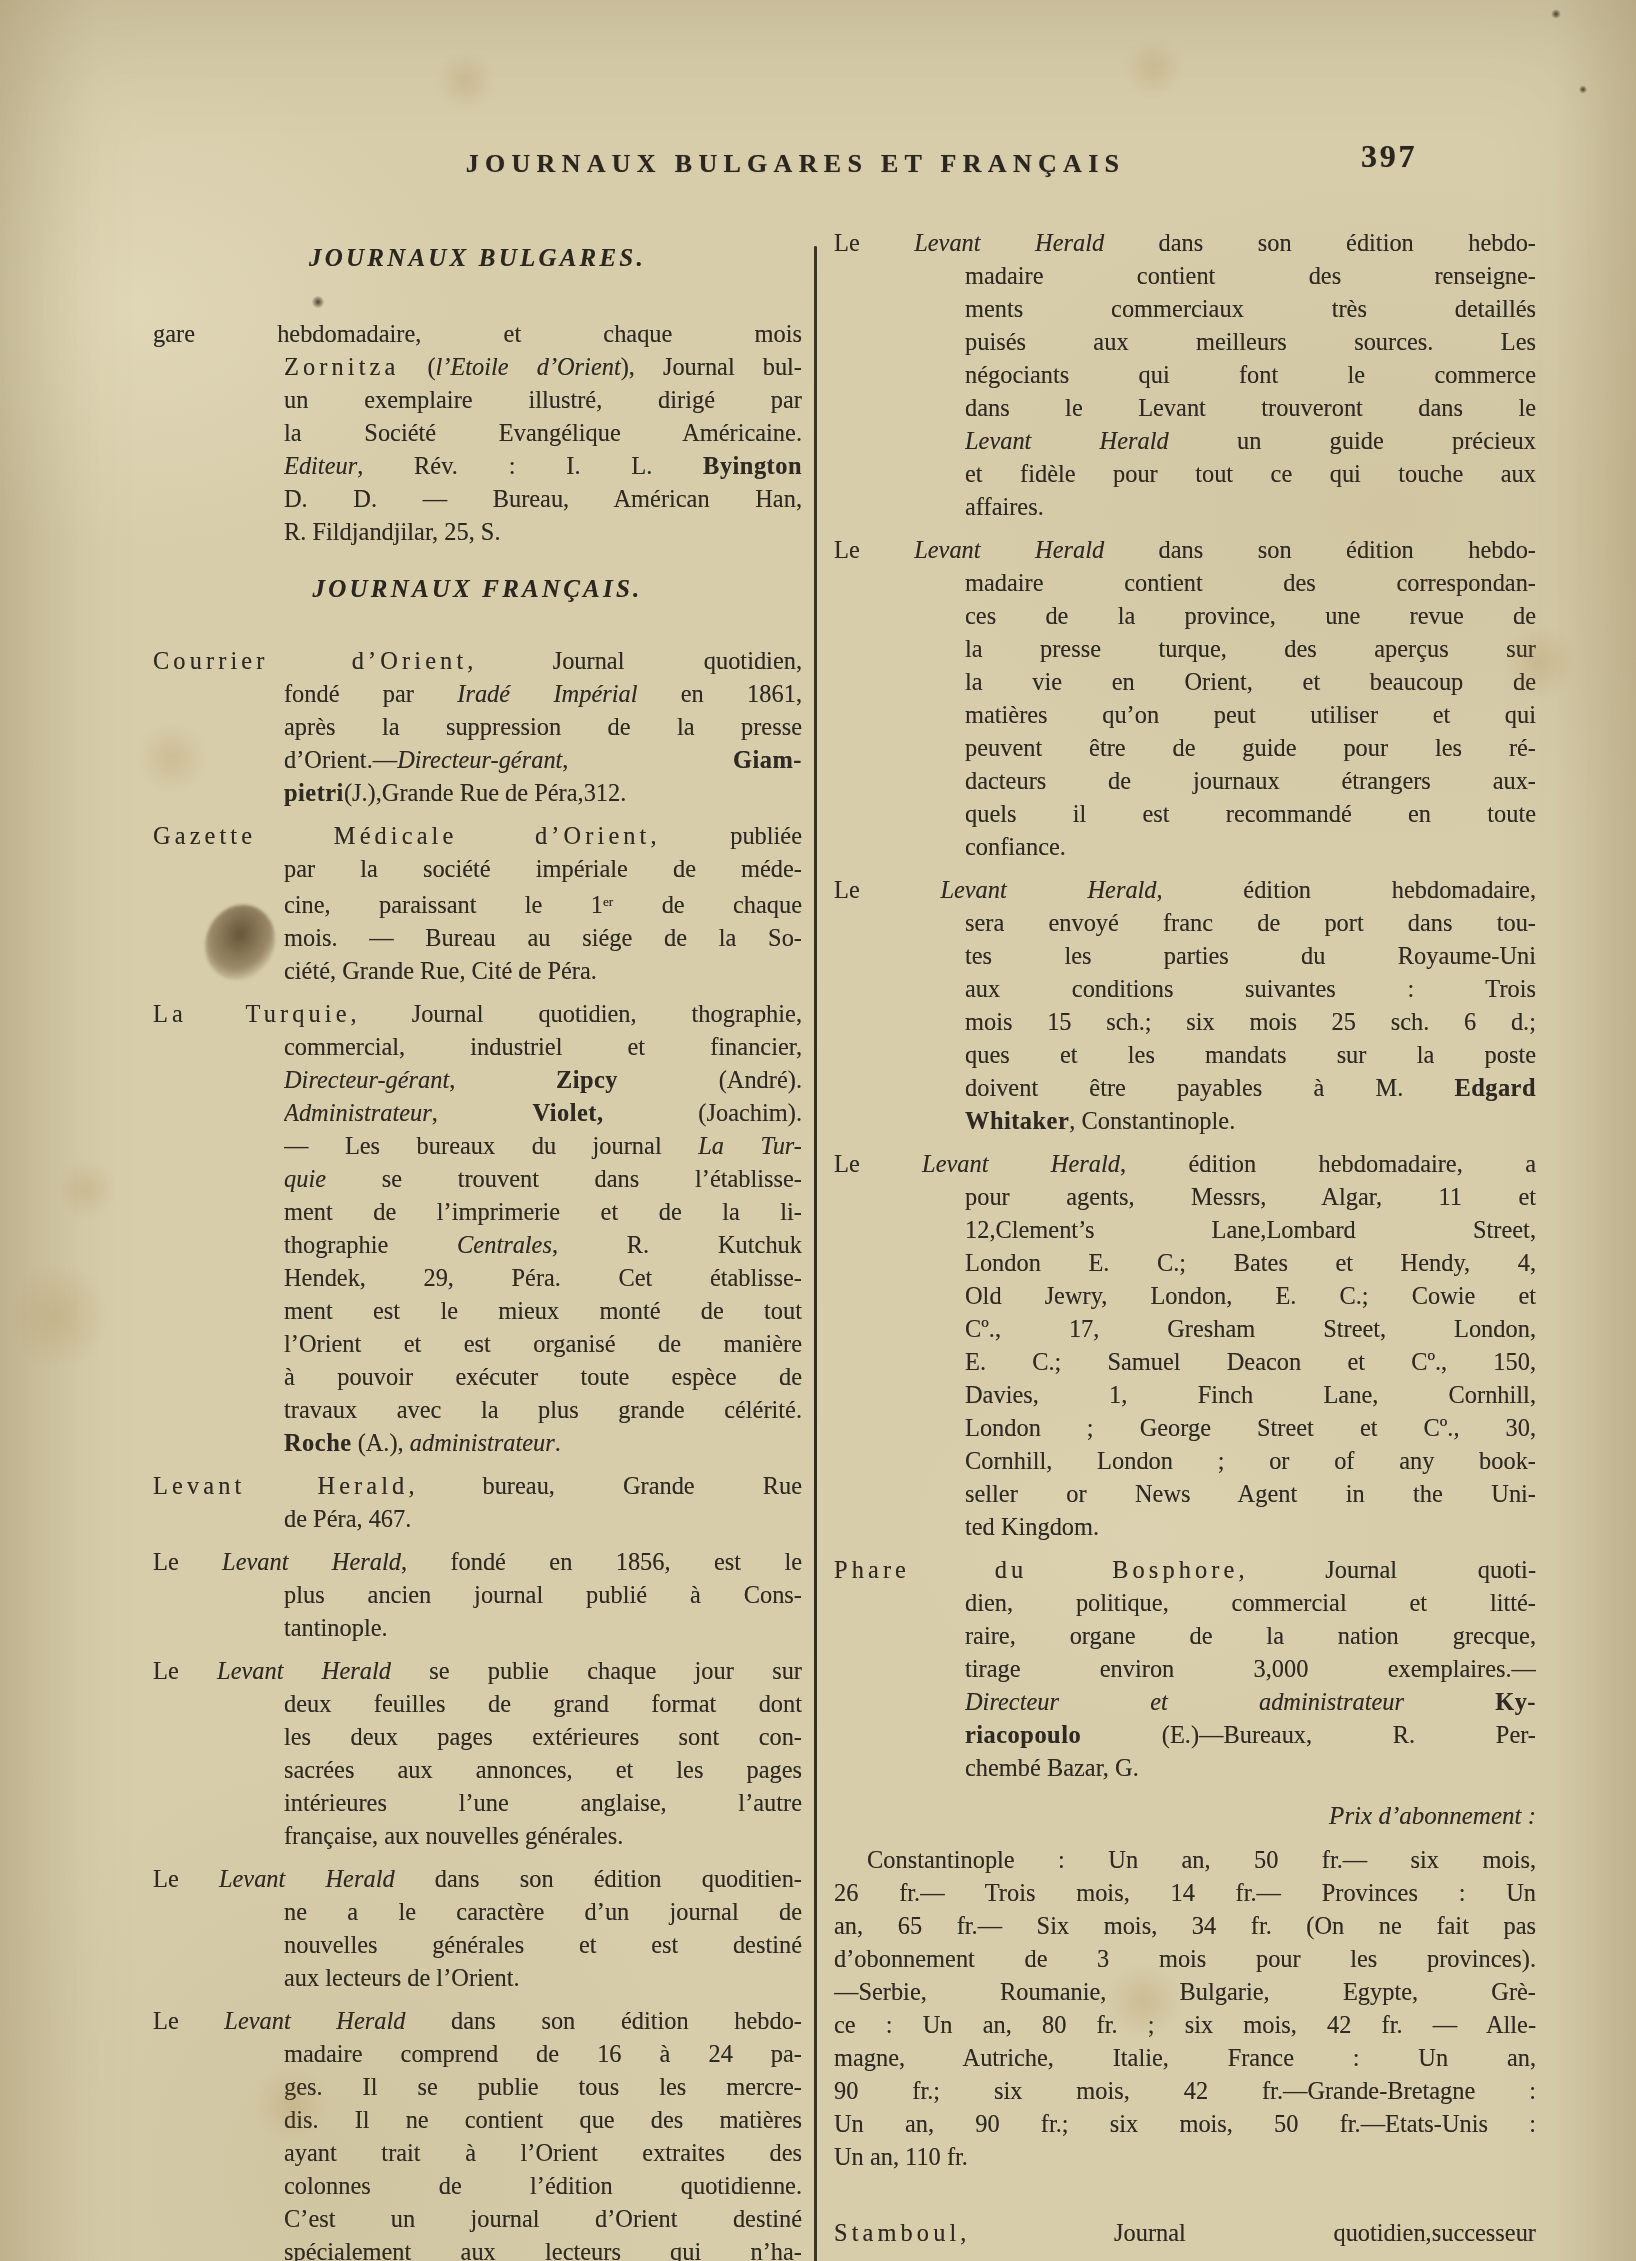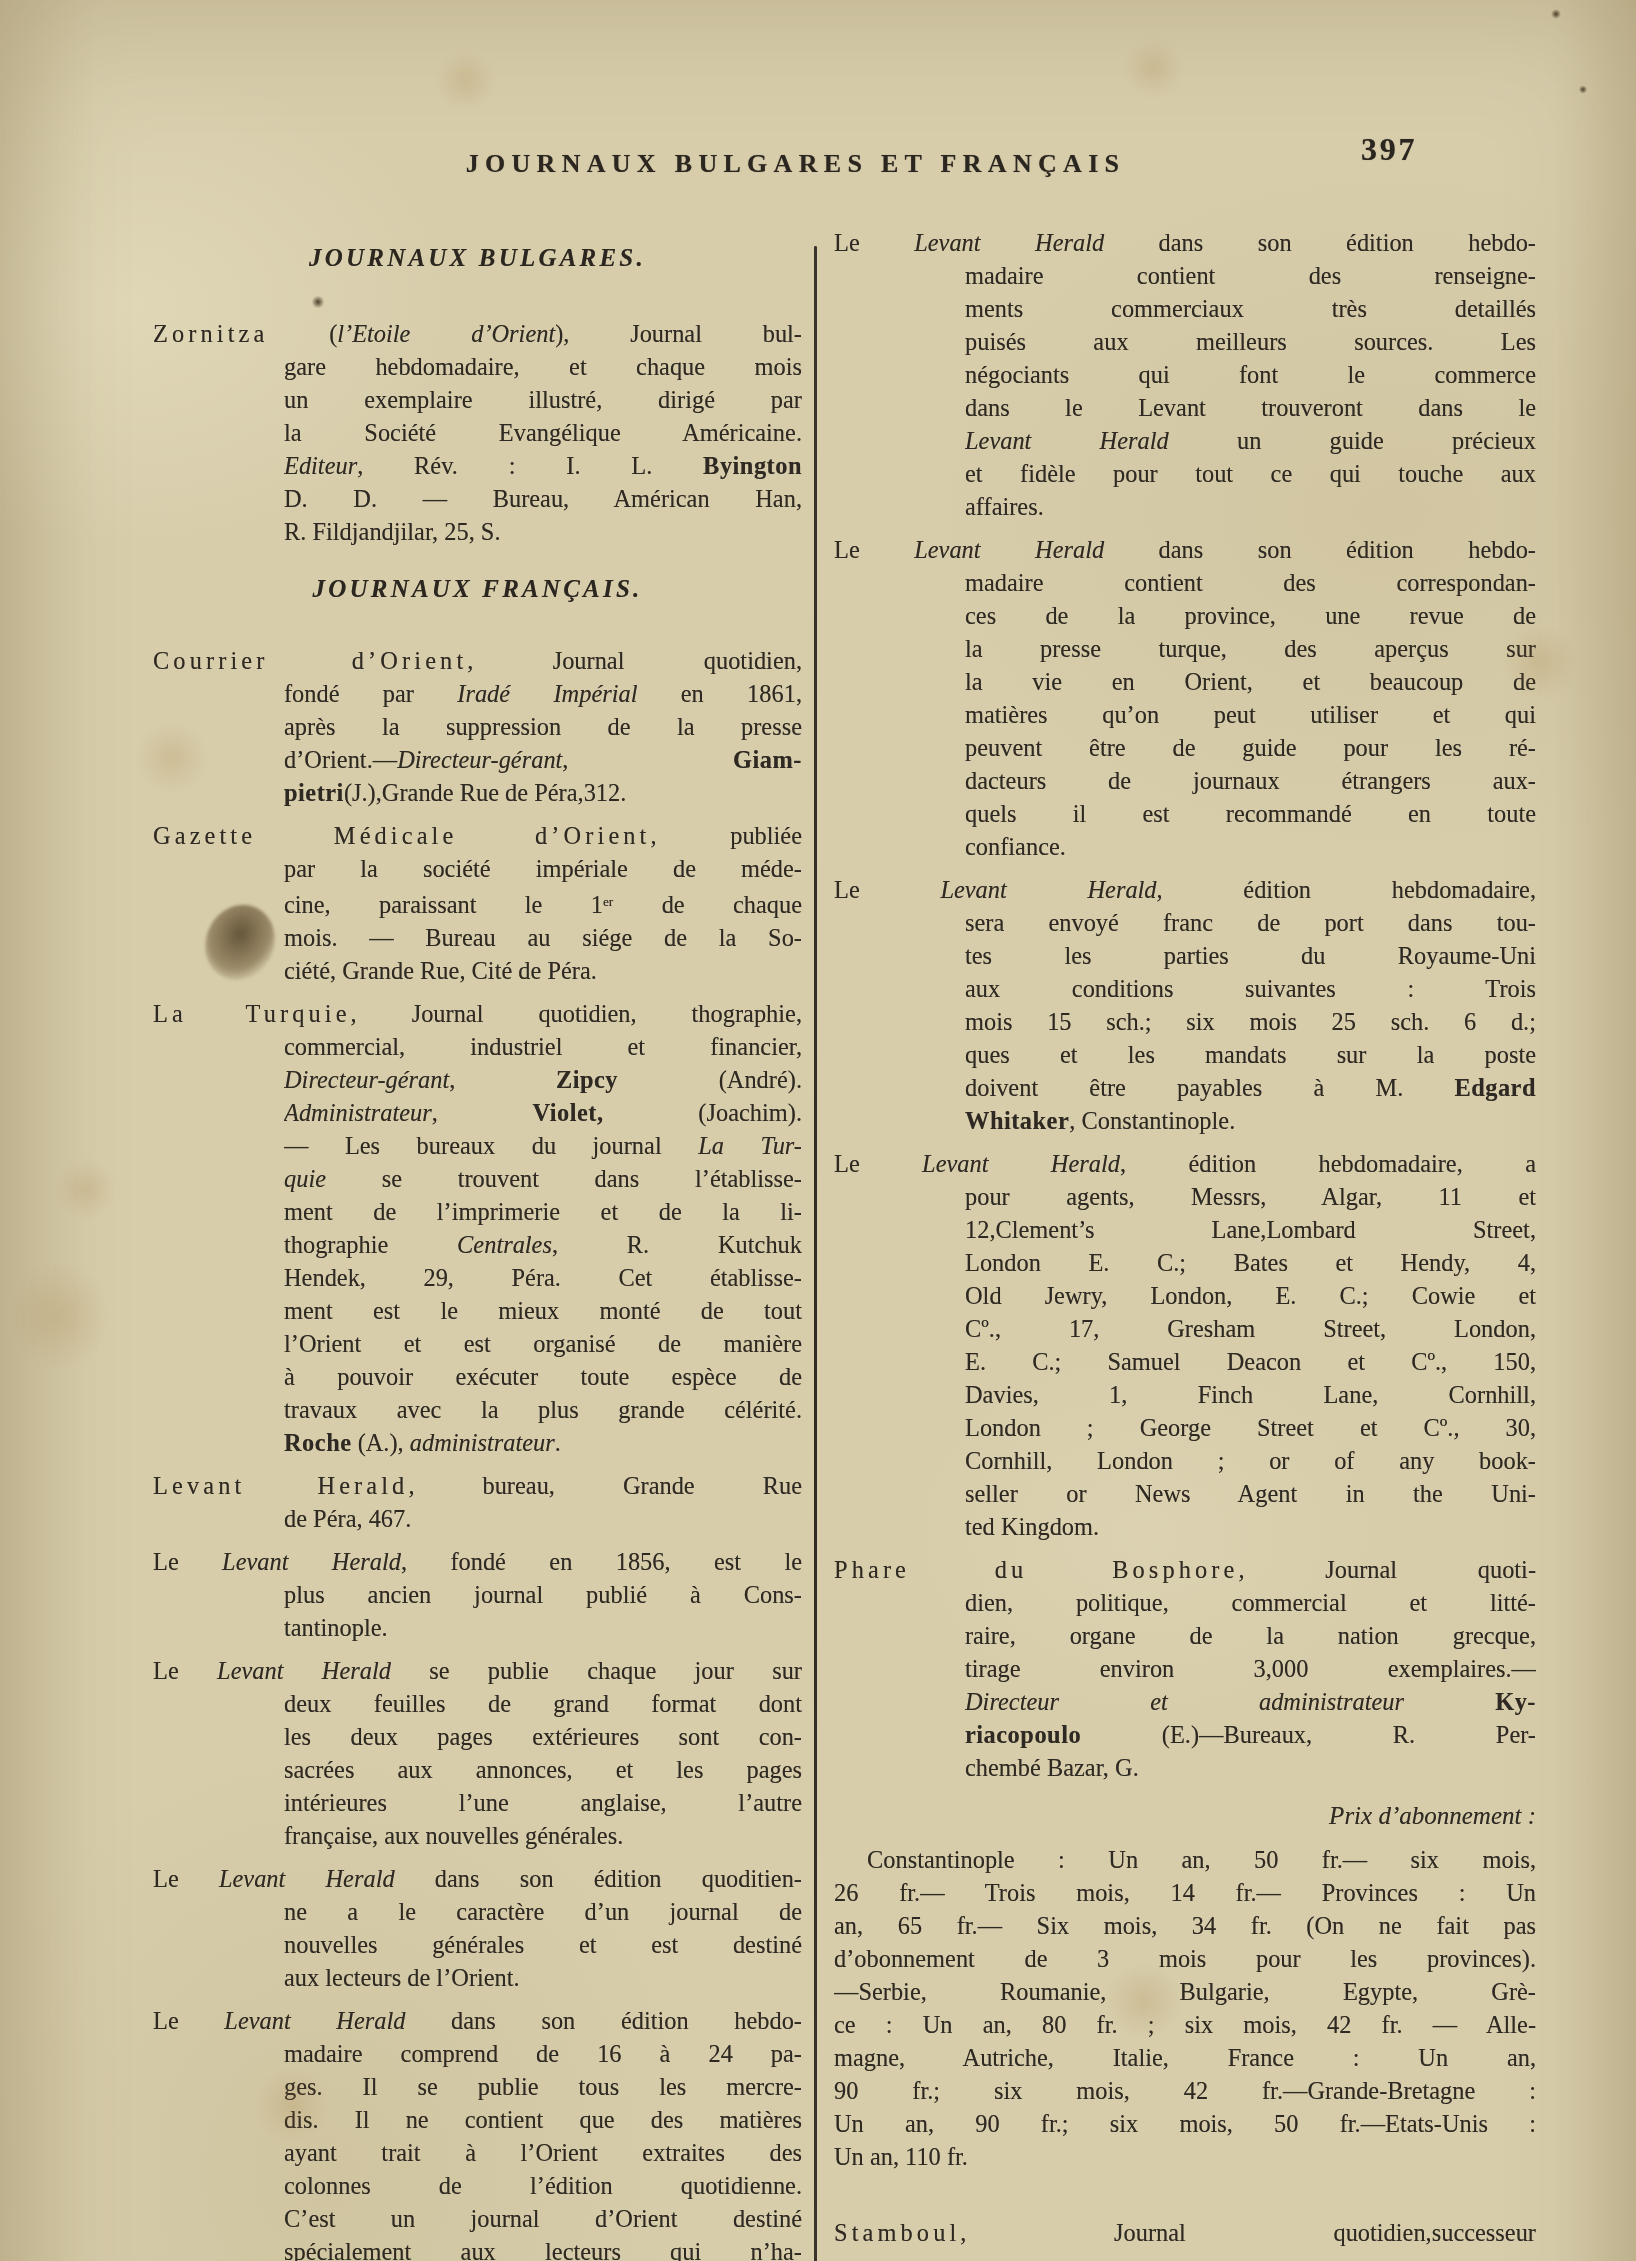--- a/index.html
+++ b/index.html
@@ -19,21 +19,21 @@
     color:#2e2922;
     overflow:hidden;
   }
   
   .running-head{
     position:absolute; top:149px; left:226px; right:271px;
     text-align:center; font-size:26px; font-weight:bold; letter-spacing:6.3px;
     color:#2b261f; text-shadow:0 0 0.9px rgba(43,38,31,.45);
   }
   .page-number{
-    position:absolute; top:131px; left:1361px;
+    position:absolute; top:138px; left:1361px;
     font-size:32px; font-weight:bold; letter-spacing:2.7px;
     color:#2b261f; text-shadow:0 0 0.9px rgba(43,38,31,.45);
   }
   
   .col{position:absolute; text-shadow:0 0 0.5px rgba(45,38,28,.4);}
   .col-left{left:153px; top:235px; width:649px;}
   .col-right{left:834px; top:226px; width:702px;}
   .divider{
     position:absolute; left:814px; top:246px; width:2.7px; height:2019px;
     background:linear-gradient(180deg,#3a342c, #2f2a23 60%, #3a342c);
@@ -88,22 +88,22 @@
 
 <div class="page">
   <div class="running-head">JOURNAUX BULGARES ET FRANÇAIS</div>
   <div class="page-number">397</div>
 
   <div class="divider"></div>
 
   <div class="col col-left">
       <div class="col-heading">JOURNAUX BULGARES.</div>
       <div class="para hang">
+        <div class="line"><span class="s-n">gare hebdomadaire, et chaque mois</span></div>
         <div class="line"><span class="s-t">Zornitza</span><span class="s-n"> (</span><span class="s-i">l’Etoile d’Orient</span><span class="s-n">), Journal bul-</span></div>
-        <div class="line"><span class="s-n">gare hebdomadaire, et chaque mois</span></div>
         <div class="line"><span class="s-n">un exemplaire illustré, dirigé par</span></div>
         <div class="line"><span class="s-n">la Société Evangélique Américaine.</span></div>
         <div class="line"><span class="s-i">Editeur</span><span class="s-n">, Rév. : I. L. </span><span class="s-b">Byington</span></div>
         <div class="line"><span class="s-n">D. D. — Bureau, Américan Han,</span></div>
         <div class="line end"><span class="s-n">R. Fildjandjilar, 25, S.</span></div>
       </div>
       <div class="col-heading">JOURNAUX FRANÇAIS.</div>
       <div class="para hang">
         <div class="line"><span class="s-t">Courrier d’Orient</span><span class="s-n">, Journal quotidien,</span></div>
         <div class="line"><span class="s-n">fondé par </span><span class="s-i">Iradé Impérial</span><span class="s-n"> en 1861,</span></div>

